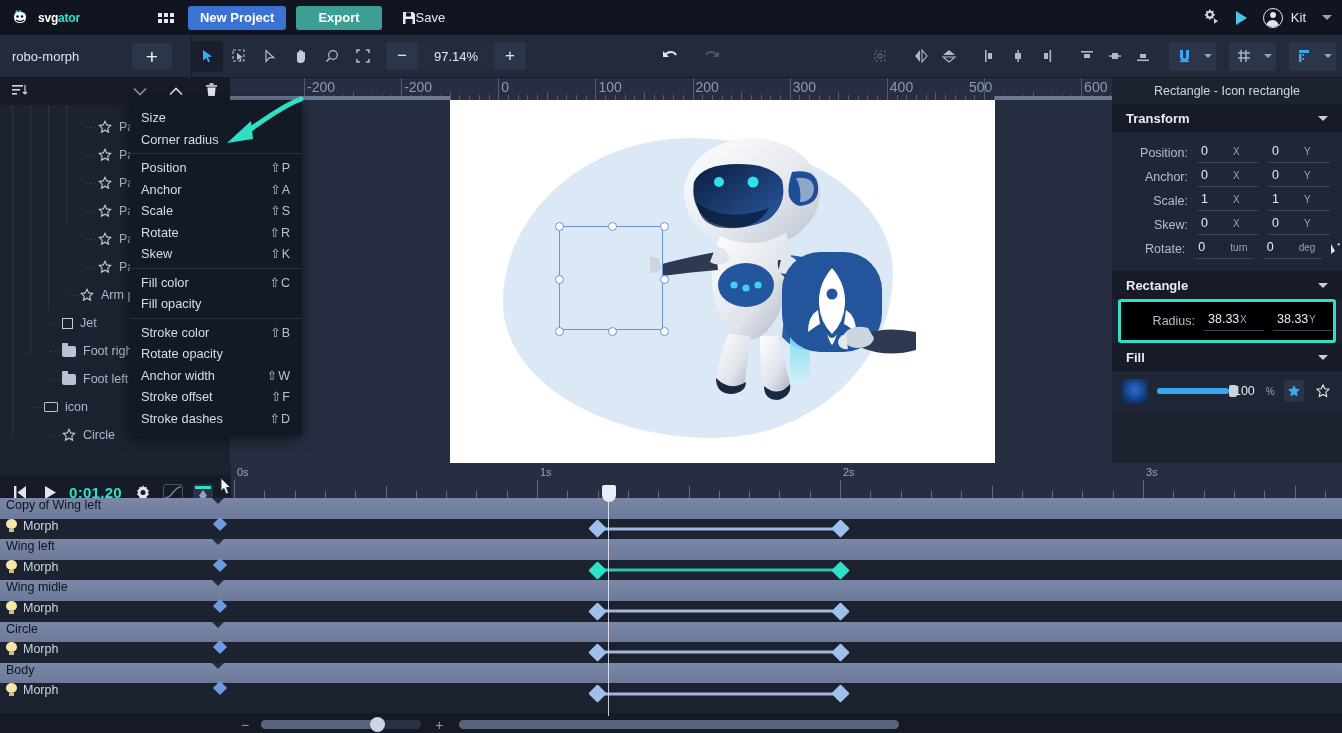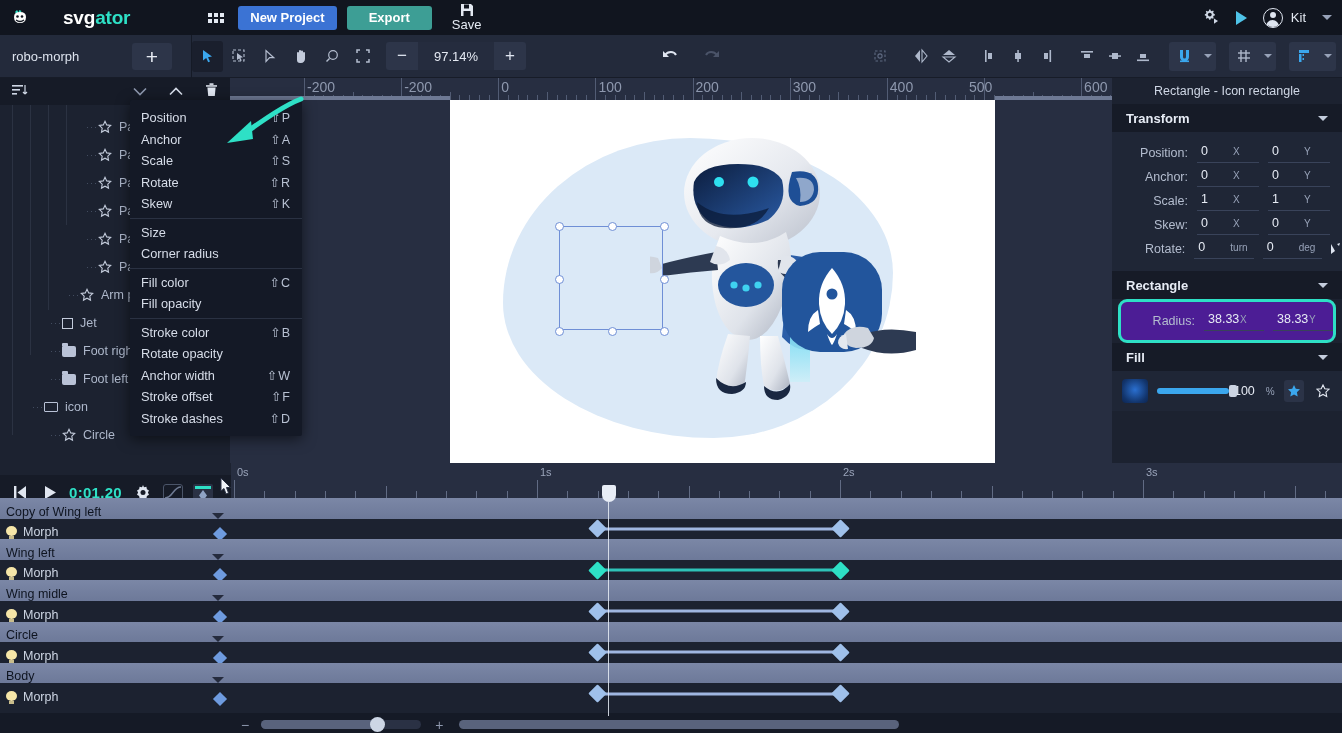--- a/index.html
+++ b/index.html
@@ -13,36 +13,36 @@
   }
   .app { position:relative; width:1342px; height:733px; }
 
   
   .topbar {
     position:absolute; left:0; top:0; width:1342px; height:35px;
     background:#11151f; display:flex; align-items:center;
   }
   .logo { display:flex; align-items:center; gap:6px; margin-left:12px; }
   .logo-mark { width:20px; height:18px; position:relative; }
-  .logo-text { font-size:19px; font-weight:600; letter-spacing:-0.2px;margin-left:25px; }
+  .logo-text { font-size:12px; font-weight:600; letter-spacing:-0.2px; }
   .logo-text .w { color:#ffffff; }
   .logo-text .g { color:#2ee0c6; }
   .grid-icon { margin-left:78px; display:grid; grid-template-columns:repeat(3,4px); grid-template-rows:repeat(2,4px); gap:2px;}
   .grid-icon i { background:#e4e9f2; display:block; width:4px;height:4px;}
   .btn-primary {
     margin-left:14px; background:#3b73d4; color:#fff; border:none;
     font-size:13px; font-weight:600; padding:0 12px; height:24px;
     border-radius:3px; font-family:inherit; cursor:pointer;
   }
   .btn-teal {
     margin-left:10px; background:#3d9e95; color:#fff; border:none;
     font-size:13px; font-weight:600; padding:0 22px; height:24px;
     border-radius:3px; font-family:inherit; cursor:pointer;
   }
-  .save-group { margin-left:20px; display:flex; align-items:center; cursor:pointer;flex-direction:column;}
+  .save-group { margin-left:20px; display:flex; align-items:flex-end; cursor:pointer;}
   .save-ico { width:14px;height:14px; }
   .save-label { font-size:13px; color:#e4e9f2;}
   .topbar-right { margin-left:auto; display:flex; align-items:center; gap:16px; padding-right:10px;}
   .play-tri {
     width:0;height:0;border-left:11px solid #4fc3e8;
     border-top:7px solid transparent;border-bottom:7px solid transparent;
     cursor:pointer;
   }
   .avatar-wrap { display:flex; align-items:center; gap:8px; cursor:pointer;}
   .avatar {
@@ -181,22 +181,22 @@
   .sect-body{background:#1f2636;padding:9px 0 10px 0;}
   .prow{display:flex;align-items:center;height:24px;padding-left:14px;}
   .plabel{width:62px;text-align:right;font-size:12.5px;color:#b4bdcf;}
   .pfield{
     width:62px;margin-left:9px;border-bottom:1px solid #39435a;
     display:flex;align-items:baseline;height:19px;
   }
   .pval{font-size:12.5px;color:#e6ebf4;padding-left:4px;width:36px;}
   .punit{font-size:10px;color:#97a2b8;}
   .radius-hl{
-    margin:0 6px; border:3px solid #2ee0c6; border-radius:9px;
-    background:#4c1d95; padding:7px 0;
+    margin:0 6px; border:3px solid #2ee0c6; border-radius:3px;
+    background:#000000; padding:7px 0;
   }
   .fill-body{background:#1f2636;padding:8px 10px;display:flex;align-items:center;gap:9px;}
   .swatch{width:30px;height:24px;border-radius:4px;background:radial-gradient(circle at 50% 45%, #2a6fd0 0%, #12346b 70%, #0d2550 100%);}
   .slider-track{width:80px;height:6px;border-radius:3px;background:#2b3347;position:relative;}
   .slider-fill{position:absolute;left:0;top:0;height:6px;border-radius:3px;background:#3ba7ee;width:72px;}
   .slider-knob{position:absolute;left:72px;top:-3px;width:8px;height:12px;border-radius:2px;background:#ccd4e2;}
   .pct{font-size:12.5px;color:#e6ebf4;}
   .pct-u{font-size:10px;color:#97a2b8;margin-left:2px;}
   .star-btn{width:24px;height:22px;background:#2b3347;border-radius:3px;display:flex;align-items:center;justify-content:center;cursor:pointer;}
   .star-btn2{width:22px;height:22px;display:flex;align-items:center;justify-content:center;cursor:pointer;}
@@ -219,21 +219,21 @@
   .tl-ruler .rtick{background:#616b84;}
   .tl-ruler .rlabel{color:#9aa4ba;font-size:11px;}
   .playhead{position:absolute;top:22px;width:14px;height:17px;background:#e8edf6;border-radius:2px 2px 7px 7px;z-index:25;}
   .playline{position:absolute;top:39px;width:1px;height:214px;background:#e8edf6;z-index:22;opacity:.85;}
   .tracks{position:absolute;left:0;top:35px;width:1342px;height:215px;}
   .trow{height:20.6px;display:flex;align-items:center;position:relative;}
   .trow.grp{background:linear-gradient(#7b87a6,#6d7999);}
   .trow.grp .tname{font-size:12.5px;color:#0e1420;padding-left:6px;}
   .trow.prop{background:#1c2230;}
   .trow.prop .tname{font-size:12.5px;color:#cdd5e3;padding-left:6px;}
-  .tnamecell{width:231px;display:flex;align-items:flex-end;height:100%;position:relative;}
+  .tnamecell{width:231px;display:flex;align-items:flex-start;height:100%;position:relative;}
   .grp-caret{position:absolute;right:7px;width:0;height:0;border-left:6px solid transparent;border-right:6px solid transparent;border-top:6px solid #252b3d;}
   .bulb{width:11px;height:13px;margin-left:6px;position:relative;flex:none;}
   .bulb::before{content:"";position:absolute;left:0;top:0;width:11px;height:10px;border-radius:50%;background:#f6e6a8;}
   .bulb::after{content:"";position:absolute;left:3px;top:10px;width:5px;height:3px;background:#c9bd8c;}
   .kf-dia{position:absolute;right:6px;width:10px;height:10px;background:#6e9bdf;transform:rotate(45deg);}
   .trackcell{flex:1;height:100%;position:relative;background:#1c2230;}
   .trow.grp .trackcell{background:linear-gradient(#7b87a6,#6d7999);}
   .kfbar{position:absolute;top:50%;transform:translateY(-50%);height:3px;background:#9fb6e0;}
   .kfbar.teal{background:#2ec2b8;}
   .kf{position:absolute;top:50%;width:13px;height:13px;margin-top:-6.5px;margin-left:-6.5px;background:#9fc0ea;transform:rotate(45deg);border-radius:1px;}
@@ -594,46 +594,46 @@
         <i class="vline" style="left: 12px; top: 0px; height: 330px;"></i>
         <i class="vline" style="left: 30px; top: 0px; height: 250px;"></i>
         <i class="vline" style="left: 48px; top: 0px; height: 205px;"></i>
         <i class="vline" style="left: 66px; top: 0px; height: 120px;"></i>
       </div>
   </div>
 
   <div class="ctxmenu" id="ctxmenu">
       <div class="ctxgroup">
         <div class="ctxitem">
+          <span>Size</span>
+        </div>
+        <div class="ctxitem">
+          <span>Corner radius</span>
+        </div>
+      </div>
+      <div class="ctxgroup">
+        <div class="ctxitem">
           <span>Position</span>
           <span class="ctxkey">⇧P</span>
         </div>
         <div class="ctxitem">
           <span>Anchor</span>
           <span class="ctxkey">⇧A</span>
         </div>
         <div class="ctxitem">
           <span>Scale</span>
           <span class="ctxkey">⇧S</span>
         </div>
         <div class="ctxitem">
           <span>Rotate</span>
           <span class="ctxkey">⇧R</span>
         </div>
         <div class="ctxitem">
           <span>Skew</span>
           <span class="ctxkey">⇧K</span>
-        </div>
-      </div>
-      <div class="ctxgroup">
-        <div class="ctxitem">
-          <span>Size</span>
-        </div>
-        <div class="ctxitem">
-          <span>Corner radius</span>
         </div>
       </div>
       <div class="ctxgroup">
         <div class="ctxitem">
           <span>Fill color</span>
           <span class="ctxkey">⇧C</span>
         </div>
         <div class="ctxitem">
           <span>Fill opacity</span>
         </div>

